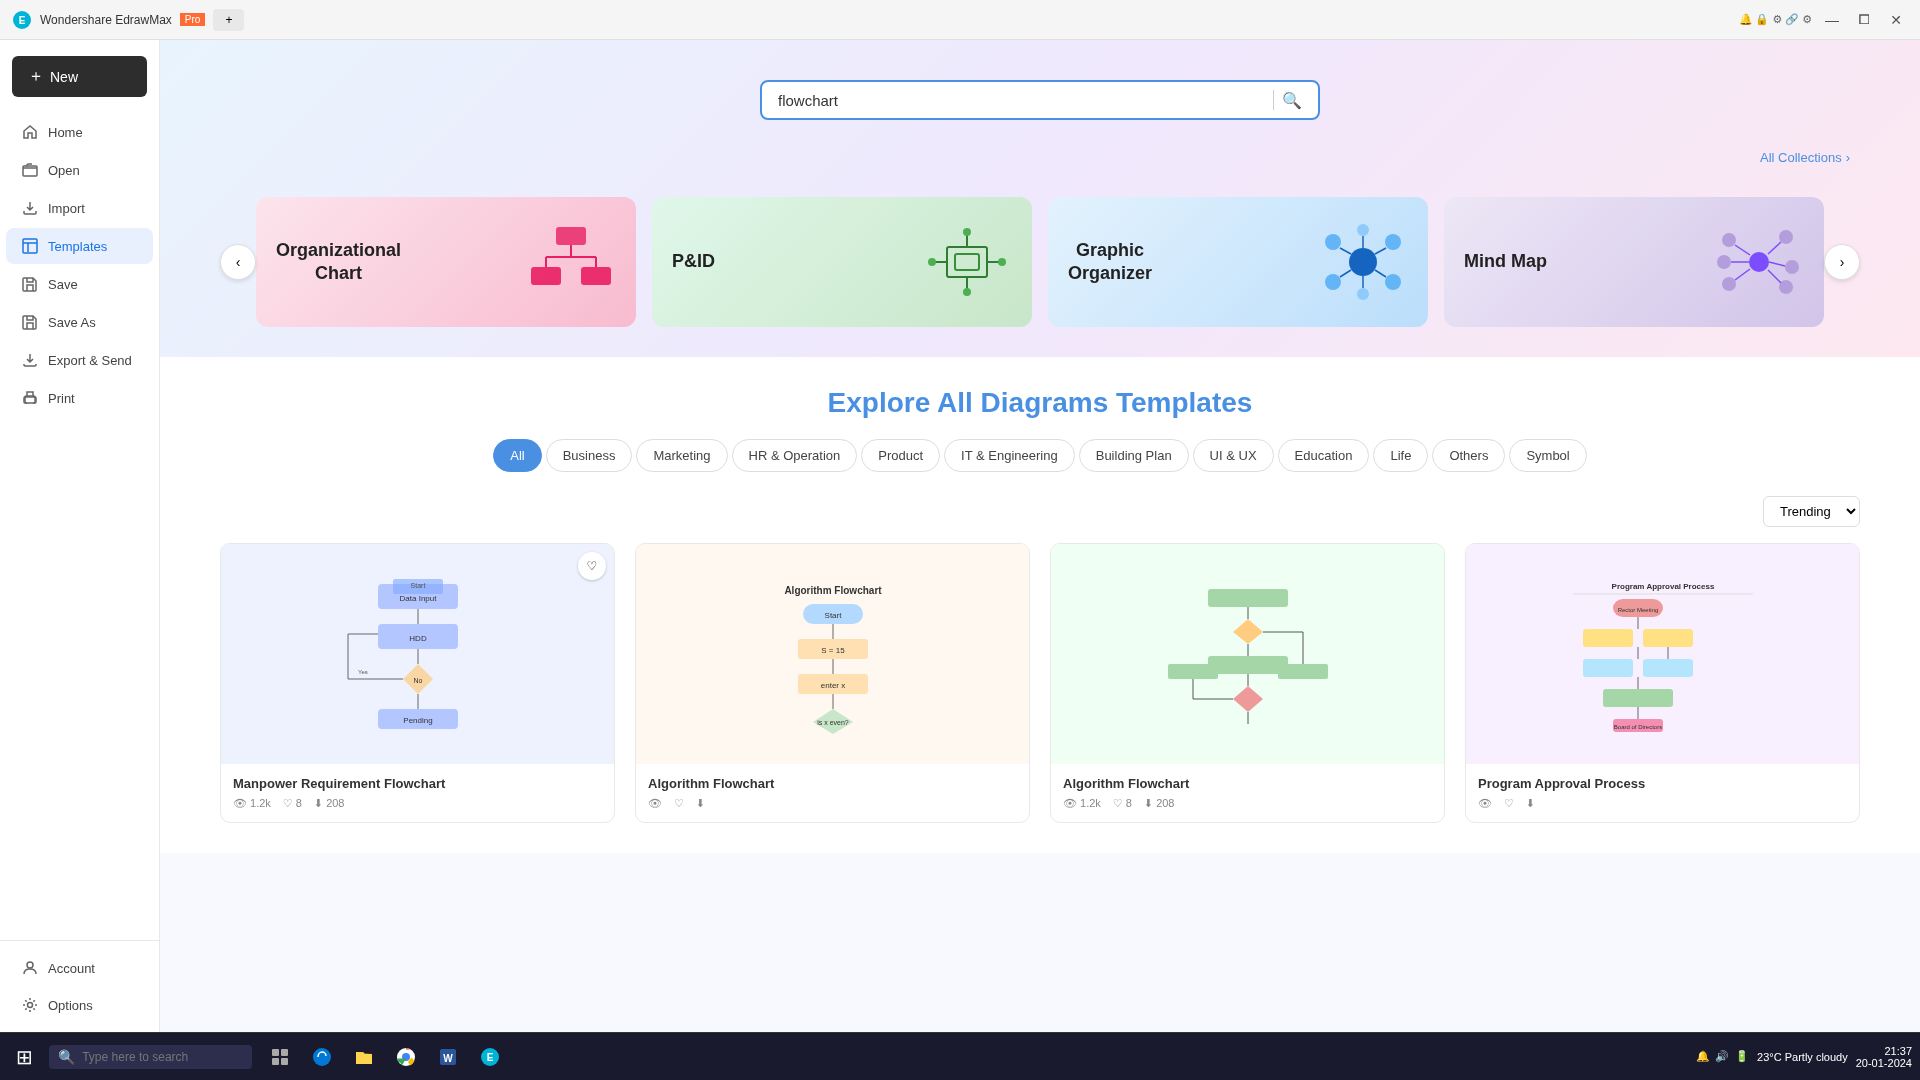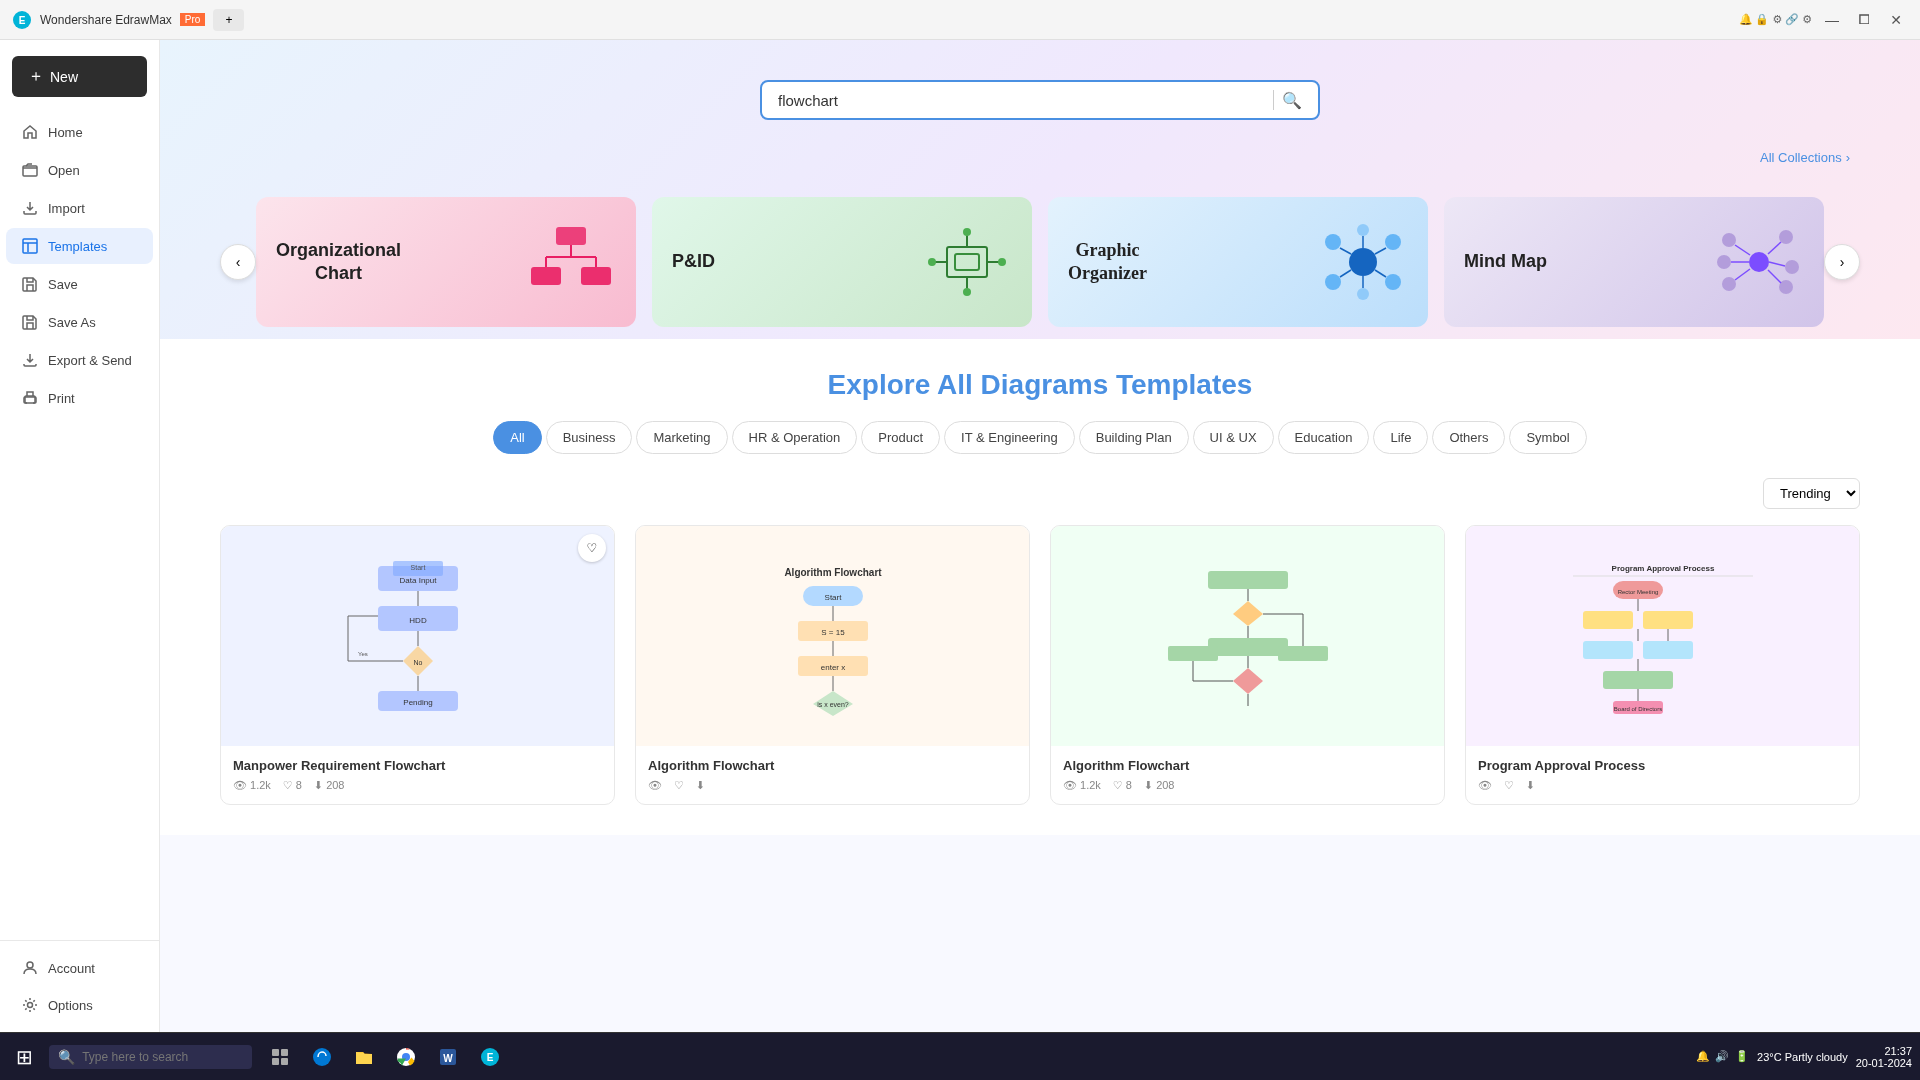--- a/index.html
+++ b/index.html
@@ -66,21 +66,21 @@
     
     .main-content {
       flex: 1;
       overflow-y: auto;
       background: #f8f9ff;
     }
 
     
     .hero {
       background: linear-gradient(135deg, #e8f4fd 0%, #f0e8fd 50%, #fde8f0 100%);
-      padding: 40px 60px 12px;
+      padding: 40px 60px 30px;
       text-align: center;
     }
     .search-bar {
       display: flex;
       align-items: center;
       background: white;
       border: 2px solid #4a90e2;
       border-radius: 8px;
       padding: 8px 16px;
       max-width: 560px;
@@ -111,21 +111,21 @@
       border-radius: 12px;
       padding: 20px;
       display: flex;
       align-items: center;
       justify-content: space-between;
       cursor: pointer;
       min-height: 130px;
     }
     .template-card.org { background: linear-gradient(135deg, #fce4ec, #f8bbd0); }
     .template-card.pid { background: linear-gradient(135deg, #e0f7e9, #c8e6c9); }
-    .template-card.graphic { background: linear-gradient(135deg, #e3f2fd, #bbdefb); font-family: Liberation Serif, serif; }
+    .template-card.graphic { background: linear-gradient(135deg, #e3f2fd, #bbdefb); }
     .template-card.mindmap { background: linear-gradient(135deg, #ede7f6, #d1c4e9); }
     .card-label { font-size: 18px; font-weight: 700; color: #222; line-height: 1.3; }
     .card-illustration { width: 90px; height: 80px; display: flex; align-items: center; justify-content: center; }
 
     
     .explore-section { padding: 30px 60px; background: white; }
     .explore-title { text-align: center; font-size: 28px; font-weight: 700; margin-bottom: 20px; color: #222; }
     .explore-title span { color: #4a90e2; }
 
     .filter-tags { display: flex; flex-wrap: wrap; justify-content: center; gap: 4px; margin-bottom: 24px; align-items: center; }

